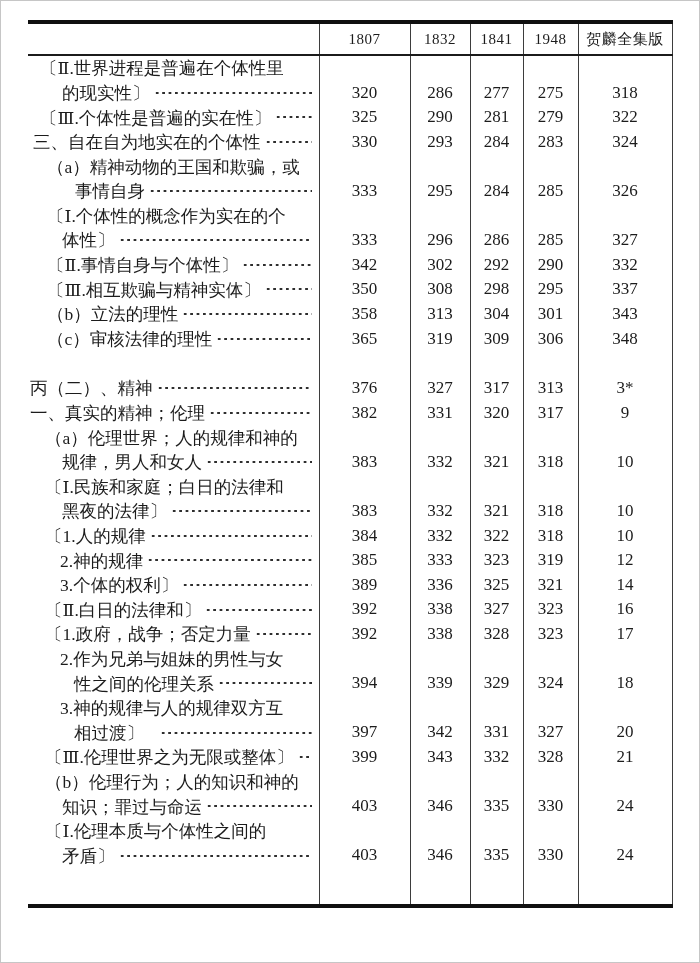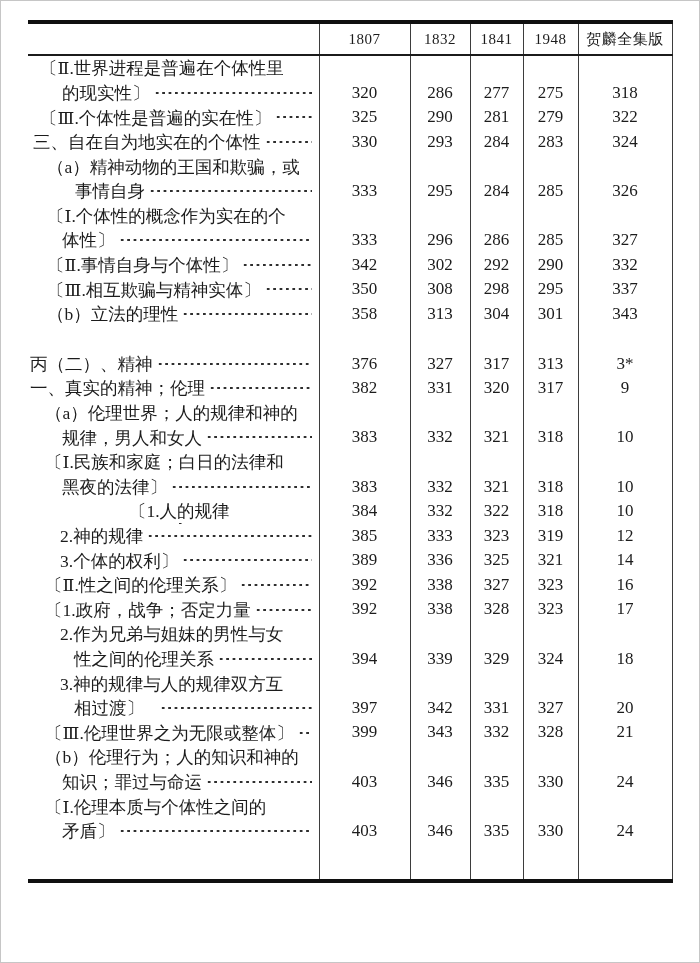--- a/index.html
+++ b/index.html
@@ -185,20 +185,33 @@
               <span>（b）立法的理性</span>
               <span class="leader"></span>
             </div>
           </td>
           <td class="num vline">358</td>
           <td class="num vline">313</td>
           <td class="num vline">304</td>
           <td class="num vline">301</td>
           <td class="num vline vline-r">343</td>
         </tr>
+        <tr>
+          <td class="stub">
+            <div class="tline" style="padding-left: 19px;">
+              <span>（c）审核法律的理性</span>
+              <span class="leader"></span>
+            </div>
+          </td>
+          <td class="num vline">365</td>
+          <td class="num vline">319</td>
+          <td class="num vline">309</td>
+          <td class="num vline">306</td>
+          <td class="num vline vline-r">348</td>
+        </tr>
         <tr class="spacer">
           <td></td>
           <td class="vline"></td>
           <td class="vline"></td>
           <td class="vline"></td>
           <td class="vline"></td>
           <td class="vline vline-r"></td>
         </tr>
         <tr>
           <td class="stub">
@@ -253,21 +266,21 @@
             </div>
           </td>
           <td class="num vline">383</td>
           <td class="num vline">332</td>
           <td class="num vline">321</td>
           <td class="num vline">318</td>
           <td class="num vline vline-r">10</td>
         </tr>
         <tr>
           <td class="stub">
-            <div class="tline" style="padding-left: 17px; flex-direction: column;">
+            <div class="tline" style="padding-left: 17px;">
               <span>〔1.人的规律</span>
               <span class="leader"></span>
             </div>
           </td>
           <td class="num vline">384</td>
           <td class="num vline">332</td>
           <td class="num vline">322</td>
           <td class="num vline">318</td>
           <td class="num vline vline-r">10</td>
         </tr>
@@ -293,21 +306,21 @@
           </td>
           <td class="num vline">389</td>
           <td class="num vline">336</td>
           <td class="num vline">325</td>
           <td class="num vline">321</td>
           <td class="num vline vline-r">14</td>
         </tr>
         <tr>
           <td class="stub">
             <div class="tline" style="padding-left: 17px;">
-              <span>〔Ⅱ.性之间的伦理关系〕</span>
+              <span>〔Ⅱ.白日的法律和〕</span>
               <span class="leader"></span>
             </div>
           </td>
           <td class="num vline">392</td>
           <td class="num vline">338</td>
           <td class="num vline">327</td>
           <td class="num vline">323</td>
           <td class="num vline vline-r">16</td>
         </tr>
         <tr>

